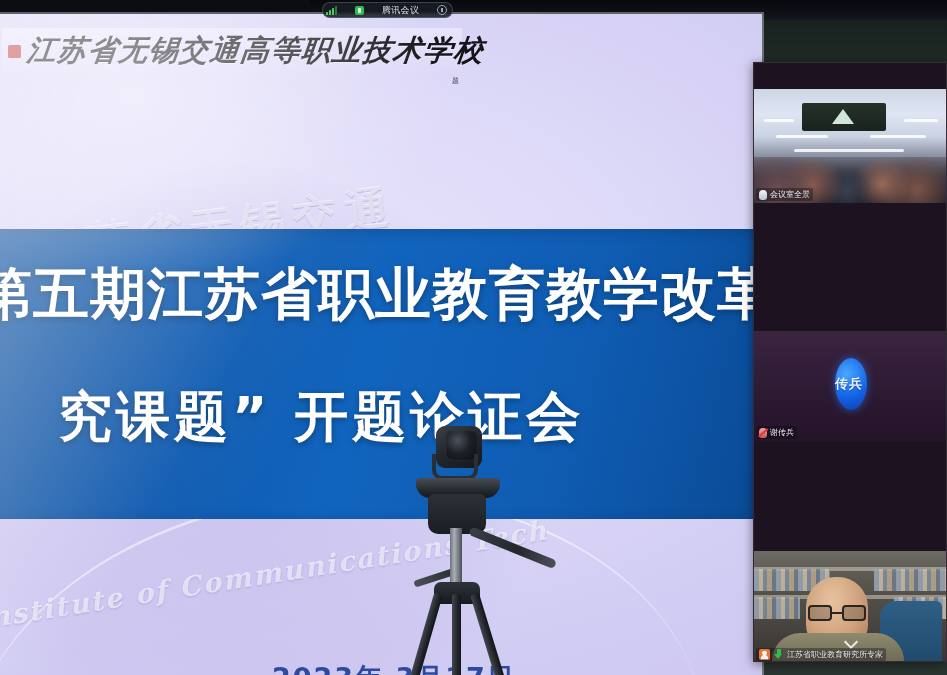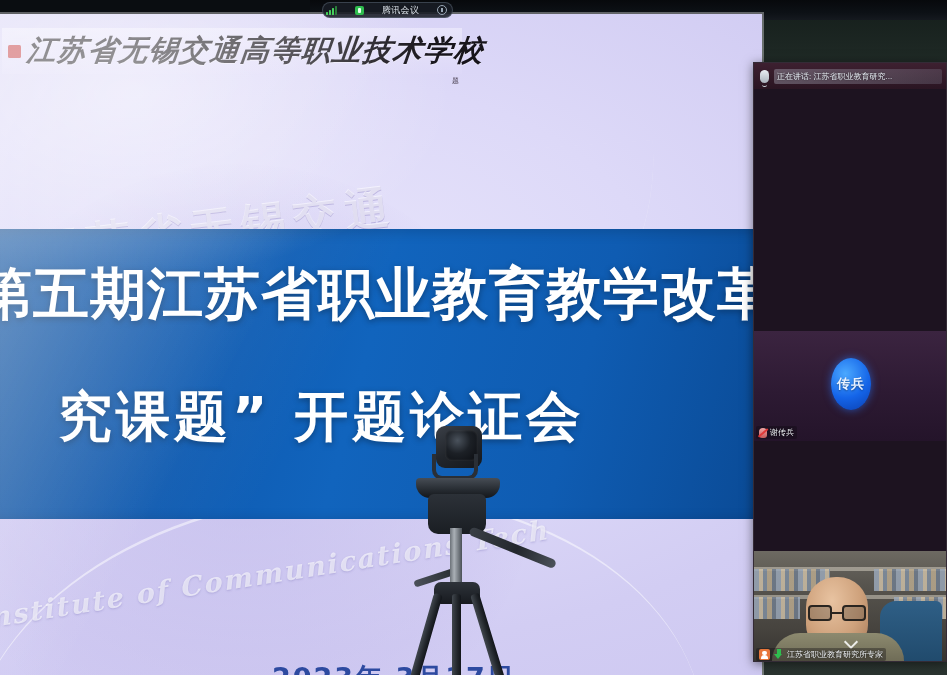--- a/index.html
+++ b/index.html
@@ -440,22 +440,22 @@
     position: absolute; left: 0; top: 14px; width: 194px; height: 10px;
     background: linear-gradient(90deg,#8c2520,#c8483a 40%,#7c201c);
     opacity: .8;
   }
 
   
   .plum { background: linear-gradient(180deg,#3b2440 0%, #2d1a33 55%, #24142a 100%); }
   .avatar-circle {
     position: absolute; left: 50%; top: 50%;
     transform: translate(-50%,-54%);
-    width: 40px; height: 52px; border-radius: 50%;
-    display: flex; align-items: center; justify-content: center;
+    width: 32px; height: 52px; border-radius: 50%;
+    display: flex; align-items: center; 
     background: radial-gradient(circle at 36% 30%, #4aa8ff 0%, #1464e8 55%, #0b3fae 100%);
     box-shadow: 0 0 9px rgba(40,120,255,.6);
   }
   .avatar-circle span {
     font-size: 13px; font-weight: 700; color: #eaf3ff; letter-spacing: 1px;
     text-shadow: 0 1px 2px rgba(0,0,0,.4);
   }
 
   
   .avatar-photo {
@@ -579,27 +579,36 @@
     <div class="tripod-handle2"></div>
     <div class="tripod-column"></div>
     <div class="tripod-hub"></div>
     <div class="leg l"></div>
     <div class="leg c"></div>
     <div class="leg r"></div>
   </div>
 
   <div class="sidebar">
 
-    <div class="pin-strip">
-      <span class="pin-mic"></span>
-      <span class="pin-name-chip">
-        <span>正在讲话: 江苏省职业教育研究...</span>
-      </span>
+
+    <div class="tile" style="top:26px;height:114px;">
+      <div class="tile-video room1">
+        <div class="ceiling-panel"></div>
+        <div class="lightstrip" style="left:10px;  top:30px; width:30px;"></div>
+        <div class="lightstrip" style="left:150px; top:30px; width:34px;"></div>
+        <div class="lightstrip" style="left:22px;  top:46px; width:52px;"></div>
+        <div class="lightstrip" style="left:116px; top:46px; width:56px;"></div>
+        <div class="lightstrip" style="left:40px;  top:60px; width:110px;"></div>
+        <div class="people"></div>
+      </div>
+      <div class="tile-label">
+        <span class="mic-ico"></span>
+        <span class="lbl-text">会议室全景</span>
+      </div>
     </div>
-
 
 
     <div class="tile" style="top:268px;height:110px;">
       <div class="tile-video plum">
         <div class="avatar-circle">
           <span>传兵</span>
         </div>
       </div>
       <div class="tile-label">
         <span class="mic-ico muted"></span>

